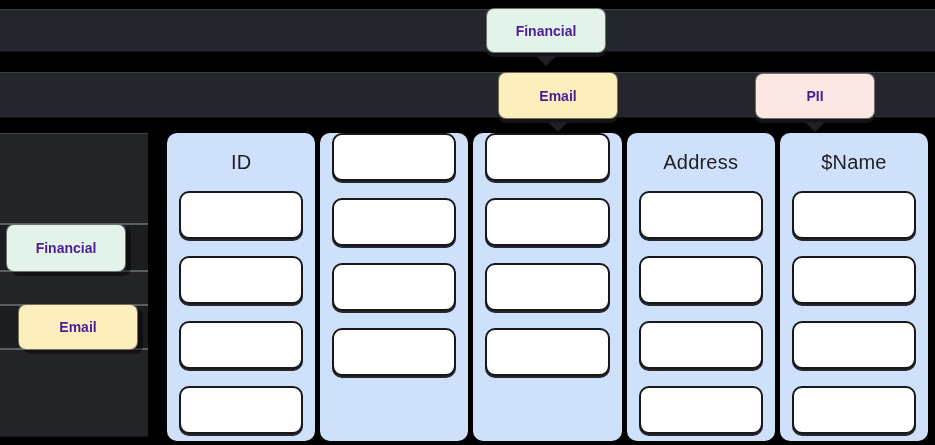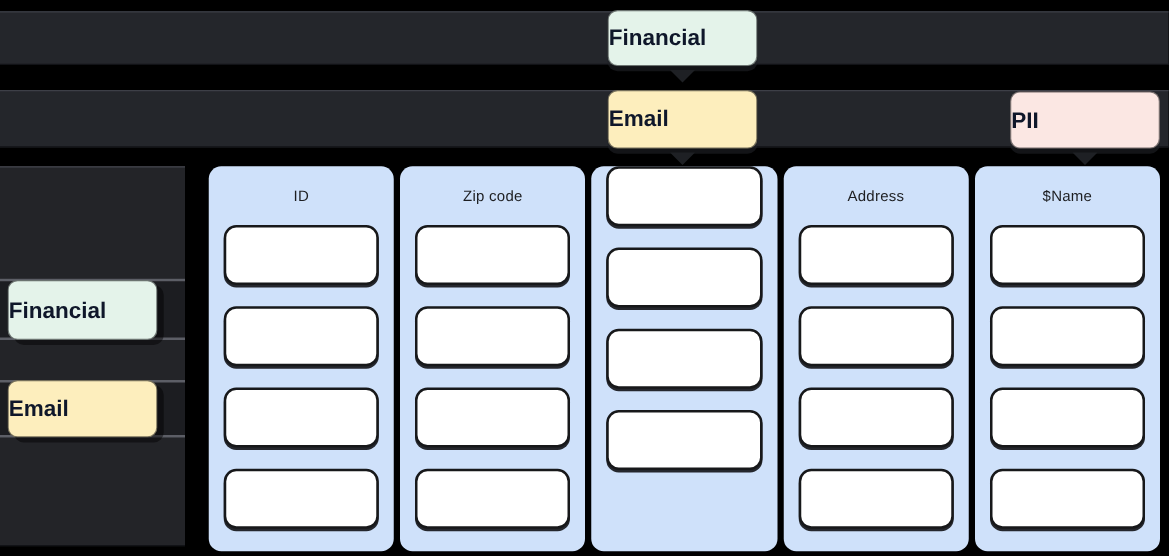--- a/index.html
+++ b/index.html
@@ -8,37 +8,37 @@
     font-family:"Liberation Sans",sans-serif;
   }
   .lane{
     position:absolute;left:0;width:935px;background:#24262b;box-sizing:border-box;
     border-top:1px solid #3d3f47;border-bottom:1px solid #111216;
   }
   .lane1{top:9px;height:43px;}
   .lane2{top:72px;height:46px;}
 
   .badge{
-    position:absolute;display:flex;align-items:center;justify-content:flex-start;
-    font-weight:700;font-size:18px;color:#0f172a;border-radius:8px;
+    position:absolute;display:flex;align-items:center;justify-content:center;
+    font-weight:700;font-size:14px;color:#4c1d95;border-radius:8px;
     box-sizing:border-box;border:1px solid rgba(8,9,11,0.55);cursor:default;
   }
   .badge-mint{background:#e4f3ea;}
-  .badge-yellow{background:#fdeebd;}
+  .badge-yellow{background:#fdeebd;margin-left:12px;}
   .badge-pink{background:#fbe7e3;}
 
   .top-badge{box-shadow:0 4px 0 rgba(31,33,38,0.6);}
   .top-badge::after{
     content:"";position:absolute;top:100%;left:50%;transform:translateX(-50%);
     width:0;height:0;border:10px solid transparent;border-bottom-width:0;
     border-top-color:#1e2024;margin-top:4px;
   }
   #tag-financial-top{left:486px;top:8px;width:120px;height:45px;}
   #tag-email-top{left:486px;top:72px;width:120px;height:47px;}
-  #tag-pii-top{left:808px;top:73px;width:120px;height:46px;}
+  #tag-pii-top{left:755px;top:73px;width:120px;height:46px;}
 
   .sidebar{
     position:absolute;left:0;top:133px;width:148px;height:304px;background:#232428;
     box-shadow:inset 0 1px 0 #44464e, inset 0 -1px 0 #111216;
   }
   .strip{
     position:absolute;left:0;width:148px;background:#1c1d21;box-sizing:border-box;
     border-top:2px solid #5c5e66;border-bottom:2px solid #5c5e66;
   }
   .strip1{top:90px;height:49px;}
@@ -50,22 +50,22 @@
 
   .columns{
     position:absolute;left:167px;top:133px;width:761px;height:308px;
     display:flex;gap:5px;
   }
   .col{
     flex:1;background:#cfe1fa;border-radius:10px;padding:0 12px;
     box-sizing:border-box;min-width:0;
   }
   .col-header{
-    height:47px;display:flex;align-items:center;justify-content:center;
-    font-size:12px;color:#1d1e21;letter-spacing:0.2px;white-space:nowrap;
+    height:58px;display:flex;align-items:center;justify-content:center;
+    font-size:20px;color:#1d1e21;letter-spacing:0.2px;white-space:nowrap;
   }
   .cell{
     height:48px;background:#ffffff;border:2px solid #17181a;border-radius:10px;
     margin-bottom:17px;box-sizing:border-box;
     box-shadow:0 2px 0 rgba(18,19,22,0.9);
   }
 </style>
 </head>
 <body>
 
@@ -96,21 +96,20 @@
 
 <div class="columns">
   <div class="col">
     <div class="col-header">ID</div>
     <div class="cell"></div>
     <div class="cell"></div>
     <div class="cell"></div>
     <div class="cell"></div>
   </div>
   <div class="col">
-    <div class="col-header">Zip code</div>
     <div class="cell"></div>
     <div class="cell"></div>
     <div class="cell"></div>
     <div class="cell"></div>
   </div>
   <div class="col">
     <div class="cell"></div>
     <div class="cell"></div>
     <div class="cell"></div>
     <div class="cell"></div>

